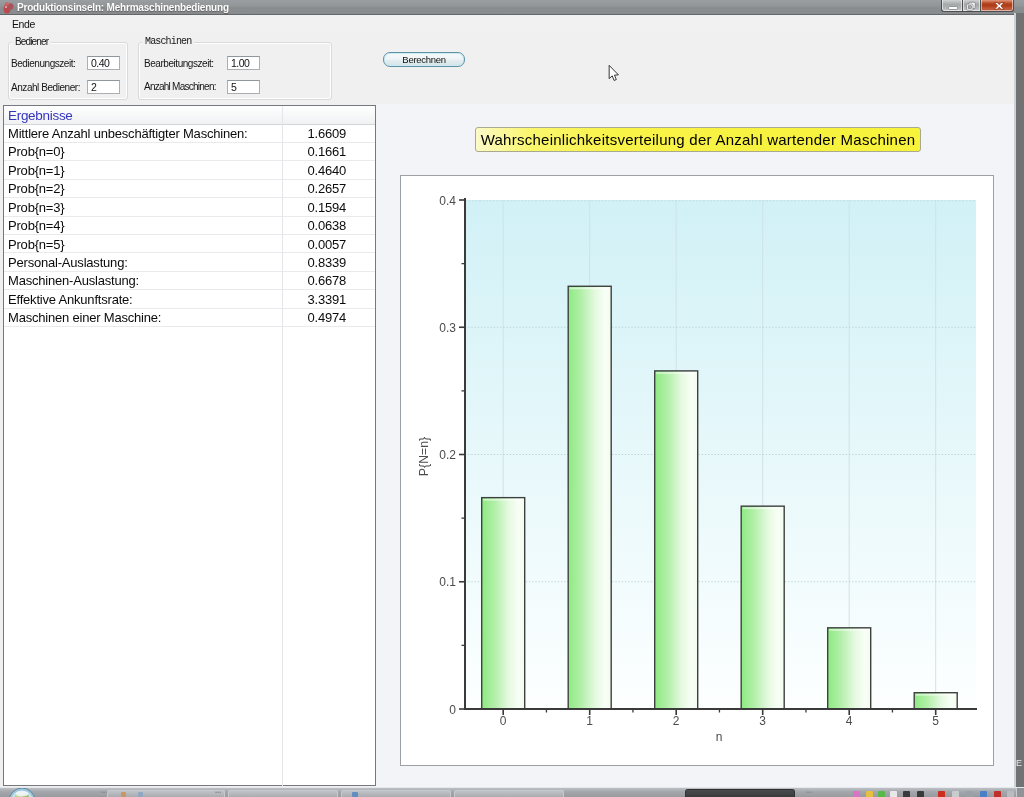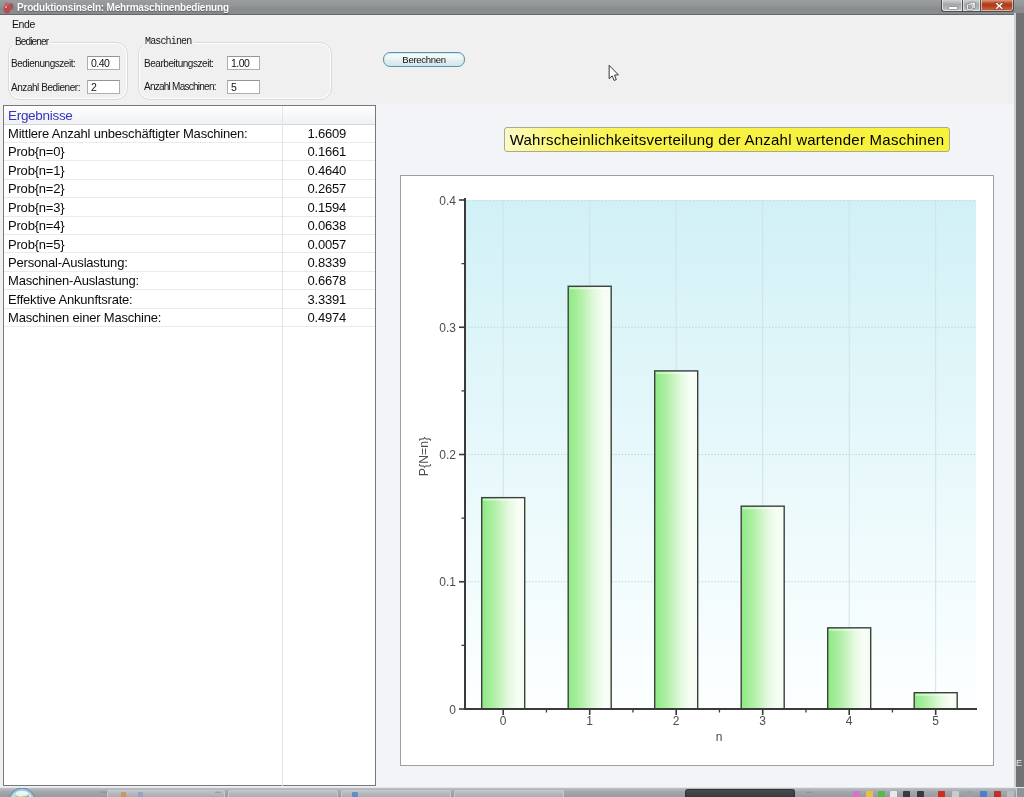--- a/index.html
+++ b/index.html
@@ -24,21 +24,21 @@
   .wbtn.cls { width:33px; border-radius:0 0 3px 0; border-left:none;
     background:linear-gradient(#e4ab96 30%, #d0704f 45%, #b54422 56%, #ad3d16 68%, #c65c3a 88%, #bf5534 100%); }
   .glyph { position:absolute; }
 
   
   #menubar { left:0; top:15px; width:1015px; height:17px; background:#f1f1f1; }
   #menubar span { position:absolute; left:12px; top:3px; font-size:10.5px; letter-spacing:-0.4px; color:#111; }
 
   
   #controls { left:0; top:32px; width:1015px; height:72px; background:#f0f0f0; }
-  .groupbox { position:absolute; border:1px solid #d9d9d9; border-radius:12px;
+  .groupbox { position:absolute; border:1px solid #d9d9d9; border-radius:3px;
     box-shadow:inset 0 0 0 1px #ffffff; }
   .gblabel { position:absolute; top:-7px; left:3px; background:#f0f0f0; padding:0 3px; font-size:10px; letter-spacing:-0.85px; color:#161616; }
   .flabel { position:absolute; font-size:10px; letter-spacing:-0.45px; color:#161616; }
   .tbox { position:absolute; width:33px; height:14px; background:#fff; border:1px solid #abaeb3; border-top-color:#8f979e;
     font-size:10.5px; letter-spacing:-0.5px; color:#111; padding-left:3px; line-height:13px; }
   #btn { left:383px; top:20px; width:82px; height:15px; border:1px solid #5e93a6; border-radius:7px;
     background:linear-gradient(#f5fafb 0%, #eff5f6 45%, #e2ecee 60%, #d4e5e9 100%);
     box-shadow:inset 0 0 0 1px #cdeaf2; font-size:9.5px; letter-spacing:-0.3px; color:#111; text-align:center; line-height:14px; }
 
   
@@ -47,21 +47,21 @@
     background:linear-gradient(#ffffff, #f0f1f3); }
   .trow { position:absolute; left:0; width:371px; border-bottom:1px solid #e8eaed; }
   .tlab { position:absolute; left:4px; top:1.5px; font-size:13px; letter-spacing:-0.2px; color:#0b0b0b; white-space:nowrap; }
   .tval { position:absolute; right:29px; top:1.5px; font-size:13px; letter-spacing:-0.2px; color:#0b0b0b; }
   #coldiv { left:278px; top:0px; width:1px; height:680px; background:#e3e5e9; }
 
   
   #rpanel { left:376px; top:104px; width:639px; height:683px; background:#f3f4f8; }
   #ybox { left:99px; top:23px; width:446px; height:25px; border:1px solid #a9a990; border-radius:3px;
     background:linear-gradient(to right, #fcfac8 0%, #faf66e 12%, #f8f347 32%, #f7f23a 100%);
-    text-align:center; font-size:15px; letter-spacing:0.25px; color:#000; line-height:23px;margin-left:29px; }
+    text-align:center; font-size:15px; letter-spacing:0.25px; color:#000; line-height:23px; }
   #chartpanel { left:24px; top:71px; width:594px; height:591px; background:#fff; border:1px solid #9aa0a4; }
 
   
   #rstrip { left:1016px; top:13px; width:8px; height:774px; background:#707274; }
   #rstripline { left:1014px; top:13px; width:2px; height:774px; background:#cdd2d6; }
   #eletter { left:1016px; top:758px; width:8px; font-size:9px; color:#e8e8e8; }
 
   
   #taskbar { left:0; top:787px; width:1024px; height:10px;
     background:linear-gradient(#bdc1c5 0%, #a4a8ac 40%, #979ba0 100%); border-top:1px solid #e4e8ec; }

